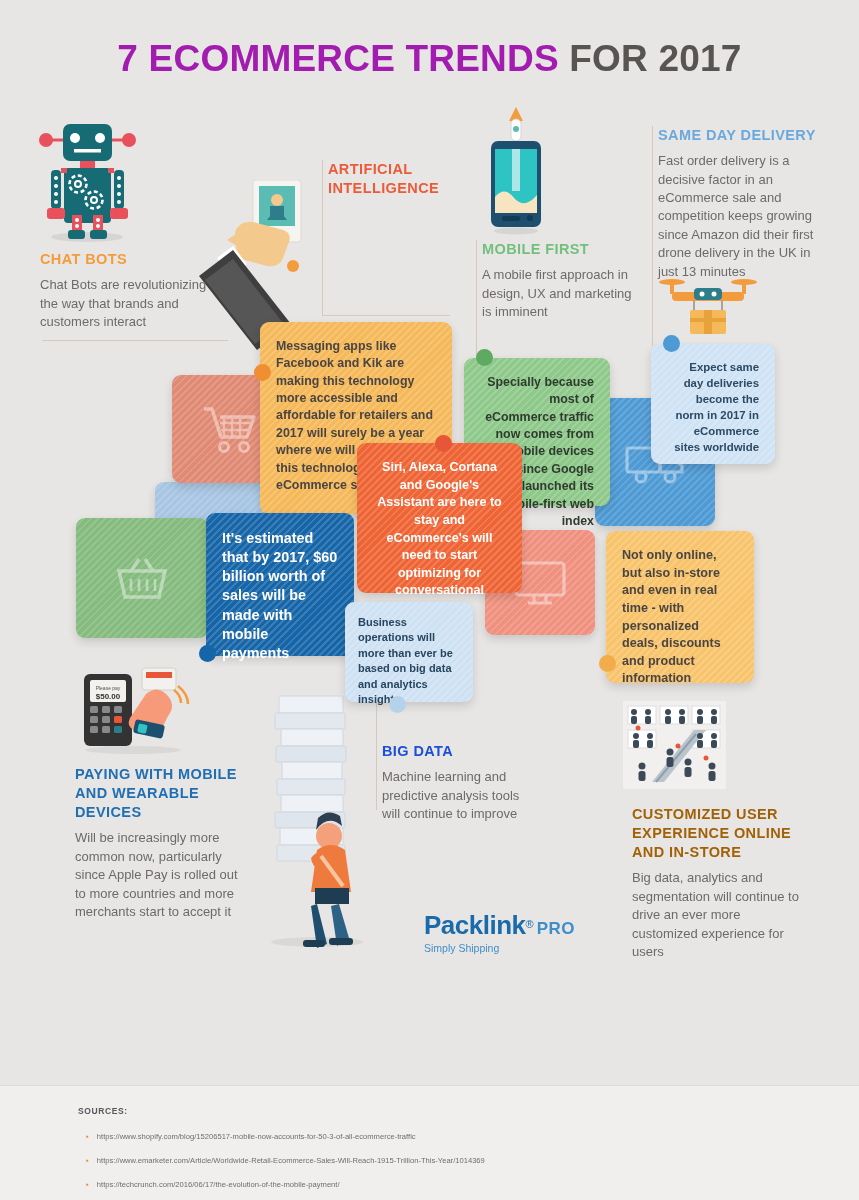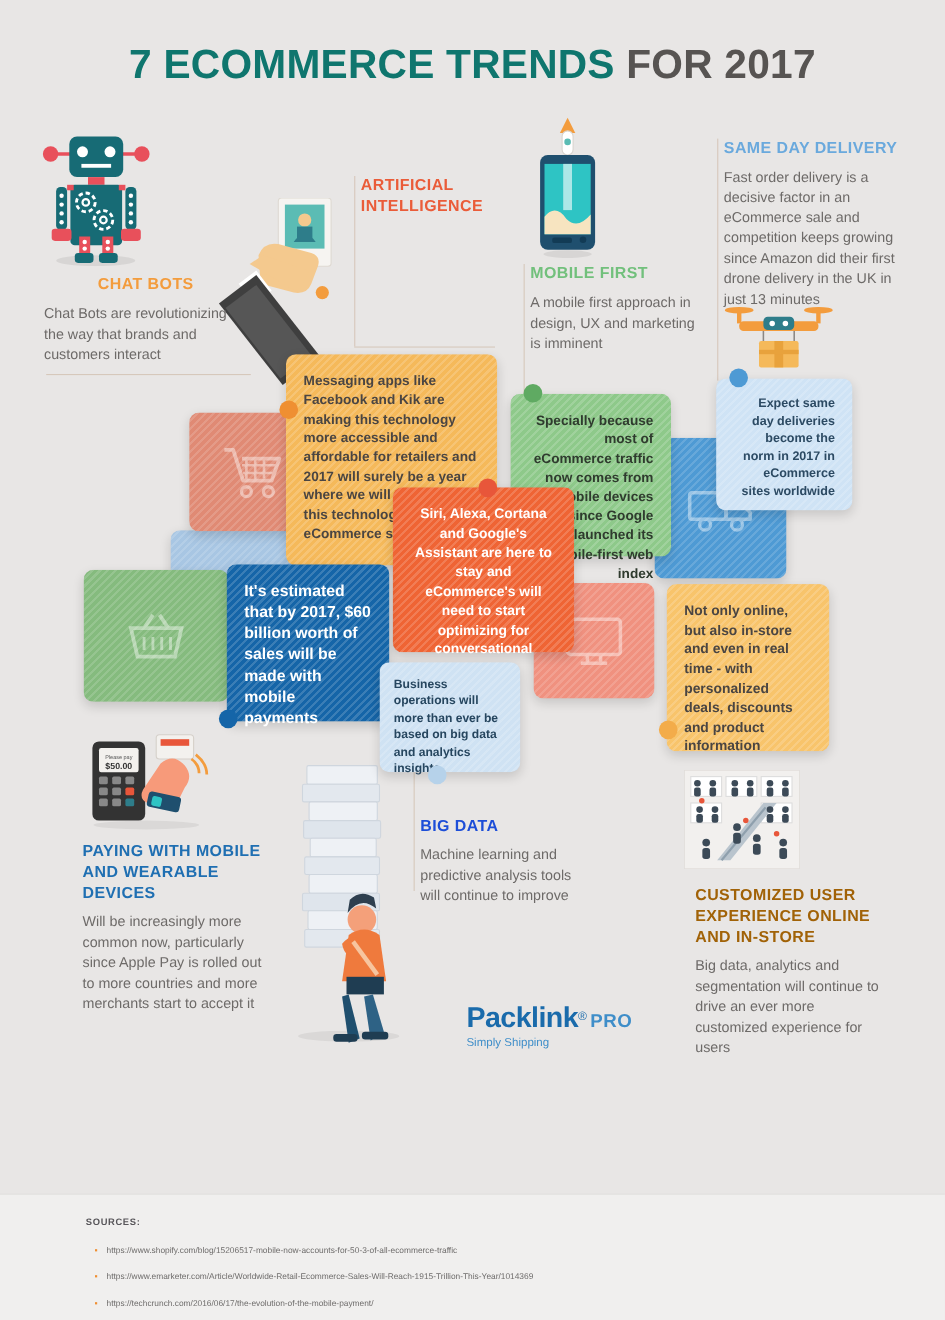--- a/index.html
+++ b/index.html
@@ -10,32 +10,32 @@
     overflow: hidden;
   }
   #page { position: relative; width: 859px; height: 1200px; background: #e8e6e5; }
 
   
   .title-wrap {
     position: absolute; top: 38px; left: 0; width: 859px;
     text-align: center;
   }
   .title-wrap span { font-size: 37px; font-weight: bold; letter-spacing: .2px; }
-  .t-blue { color: #0f766e; }
+  .t-blue { color: #a21caf; }
   .t-gray { color: #575452; font-weight: normal; }
 
   
   .trend { position: absolute; }
   .trend h3 {
     font-size: 14.5px; font-weight: bold; letter-spacing: .4px;
     line-height: 1.32; margin-bottom: 7px; text-transform: uppercase;
   }
   .trend p { font-size: 13px; line-height: 1.42; color: #6d6a68; }
 
-  .h-orange { color: #f39c3d; text-align: center; }
+  .h-orange { color: #f39c3d; }
   .h-red    { color: #ea5c39; }
   .h-green  { color: #72c07c; }
   .h-blue   { color: #6aa9dd; }
   .h-dblue  { color: #1f6fb2; }
   .h-lblue  { color: #1d4ed8; }
   .h-orange2{ color: #a16207; }
 
   #trend-chatbots   { left: 40px;  top: 250px; width: 185px; }
   #trend-ai         { left: 328px; top: 160px; width: 150px; }
   #trend-mobile     { left: 482px; top: 240px; width: 162px; }

